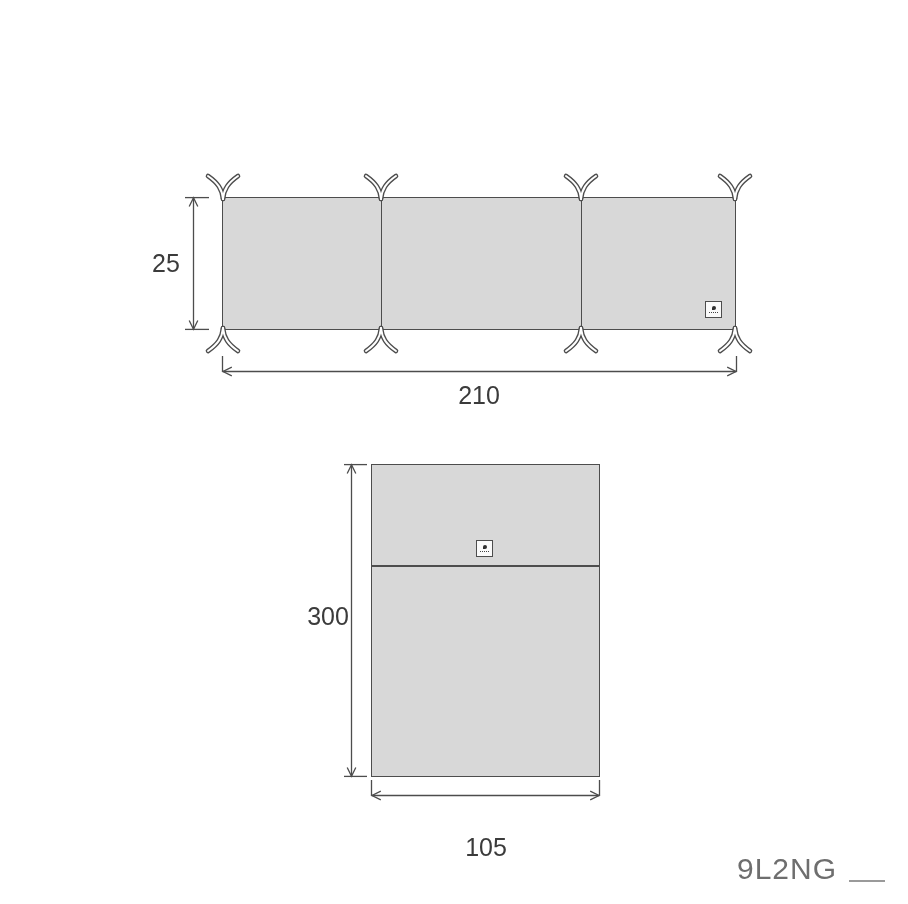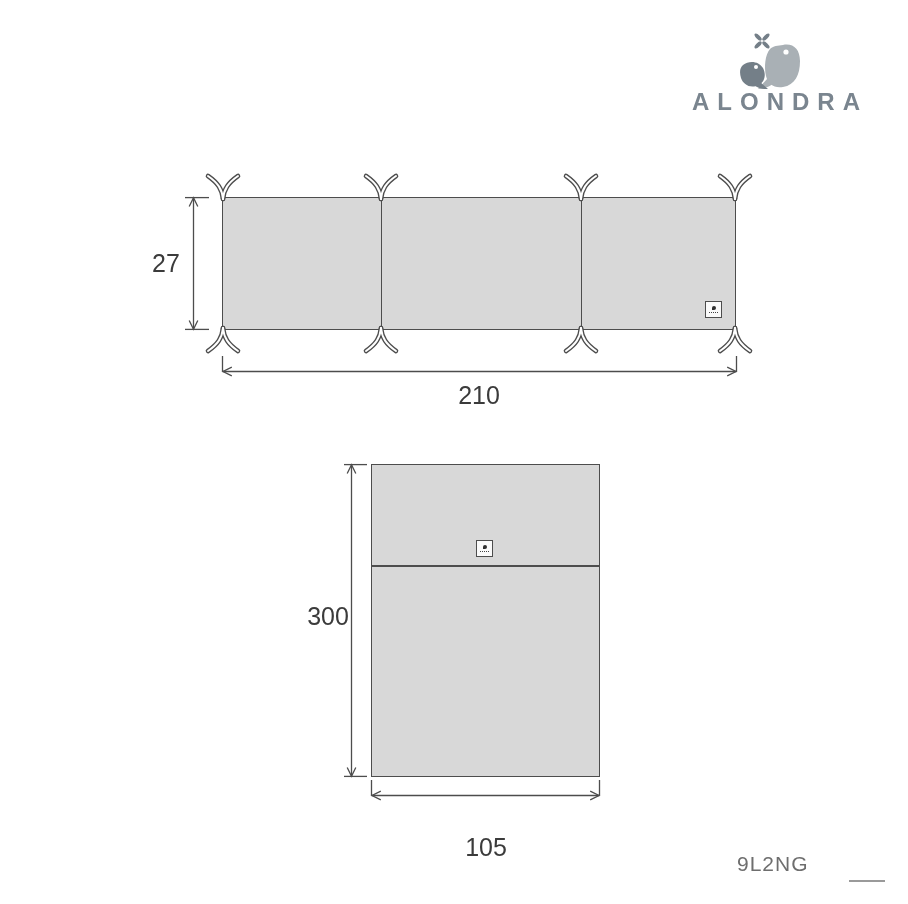--- a/index.html
+++ b/index.html
@@ -46,61 +46,37 @@
     position:absolute; transform:translate(-50%,-50%);
     font-size:25px; color:#3b3b3b; white-space:nowrap;
   }
   .lbl-44  { left:166px; top:263px; }
   .lbl-210 { left:479px; top:395px; }
   .lbl-165 { left:328px; top:616px; }
   .lbl-105 { left:486px; top:817px;margin-top:30px; }
   
   .product-code {
     position:absolute; left:737px; top:852px;
-    font-size:21px; color:#6e6e6e; letter-spacing:1px;
+    font-size:30px; color:#6e6e6e; letter-spacing:1px;
   }
   .product-underline {
     position:absolute; left:849px; top:880px; width:36px; height:2px; background:#9a9a9a;
   }
   
   .overlay { position:absolute; left:0; top:0; width:908px; height:904px; }
   .dl  { stroke:#4d4d4d; stroke-width:1.3; }
   .ar  { fill:none; stroke:#4d4d4d; stroke-width:1.3; }
   .rib  { fill:none; stroke:#4d4d4d; stroke-width:4.6; stroke-linecap:round; }
   .ribi { fill:none; stroke:#ffffff; stroke-width:2;   stroke-linecap:round; }
 </style>
 </head>
 <body>
 
 <div class="page">
 
-  <div class="logo-wrap">
-    <svg class="logo-birds" viewBox="0 0 70 58" xmlns="http://www.w3.org/2000/svg">
-
-      <g transform="translate(29,10)">
-        <ellipse transform="rotate(45)" cx="0" cy="-5.5" rx="2" ry="4.6" fill="#747f88"></ellipse>
-        <ellipse transform="rotate(135)" cx="0" cy="-5.5" rx="2" ry="4.6" fill="#747f88"></ellipse>
-        <ellipse transform="rotate(225)" cx="0" cy="-5.5" rx="2" ry="4.6" fill="#747f88"></ellipse>
-        <ellipse transform="rotate(315)" cx="0" cy="-5.5" rx="2" ry="4.6" fill="#747f88"></ellipse>
-      </g>
-
-      <g>
-        <path d="M 50 14 C 60 12 67 18 67 30 C 67 44 62 54 50 56 C 41 57.5 35 53 33 45 C 31 36 32 24 37 18 C 40 15 45 14.5 50 14 Z" fill="#a9b0b5"></path>
-        <path d="M 35 47 L 25 58 C 34 57.5 40 54 42.5 49.5 Z" fill="#a9b0b5"></path>
-        <circle cx="53" cy="21" r="2.6" fill="#ffffff"></circle>
-      </g>
-
-      <g>
-        <path d="M 10 34 C 16 29 26 30 30 37 C 34 45 31 53 23 55 C 16 57 10 53 8 47 C 6.5 42 6.5 37 10 34 Z" fill="#747f88"></path>
-        <path d="M 26 50 L 35 58 C 28 58.5 22 56 19.5 52 Z" fill="#747f88"></path>
-        <circle cx="23" cy="36" r="2" fill="#ffffff"></circle>
-      </g>
-    </svg>
-    <div class="brand-wordmark">ALONDRA</div>
-  </div>
 
   <div class="panel-rect bumper-rect">
     <div class="seam seam-1"></div>
     <div class="seam seam-2"></div>
   </div>
   <div class="brand-tag tag-bumper">
     <span class="tag-bird"></span>
     <span class="tag-line"></span>
   </div>
 
@@ -162,21 +138,21 @@
 
     <g>
       <line class="dl" x1="371.5" y1="795.5" x2="599.5" y2="795.5"></line>
       <line class="dl" x1="371.5" y1="795.5" x2="371.5" y2="780"></line>
       <line class="dl" x1="599.5" y1="795.5" x2="599.5" y2="780"></line>
       <path class="ar" d="M380.8,791.2 L372,795.5 L380.8,799.8"></path>
       <path class="ar" d="M590.2,791.2 L599,795.5 L590.2,799.8"></path>
     </g>
   </svg>
 
-  <div class="dim-label lbl-44">27</div>
+  <div class="dim-label lbl-44">25</div>
   <div class="dim-label lbl-210">210</div>
   <div class="dim-label lbl-165">300</div>
   <div class="dim-label lbl-105">105</div>
 
   <div class="product-code">9L2NG</div>
   <div class="product-underline"></div>
 
 </div>
 
 </body></html>

